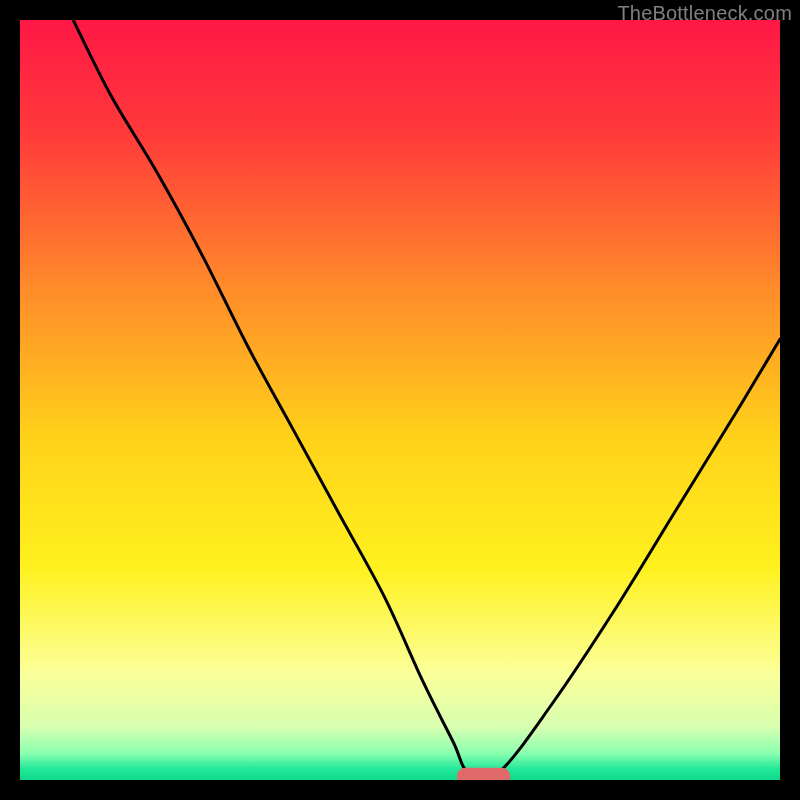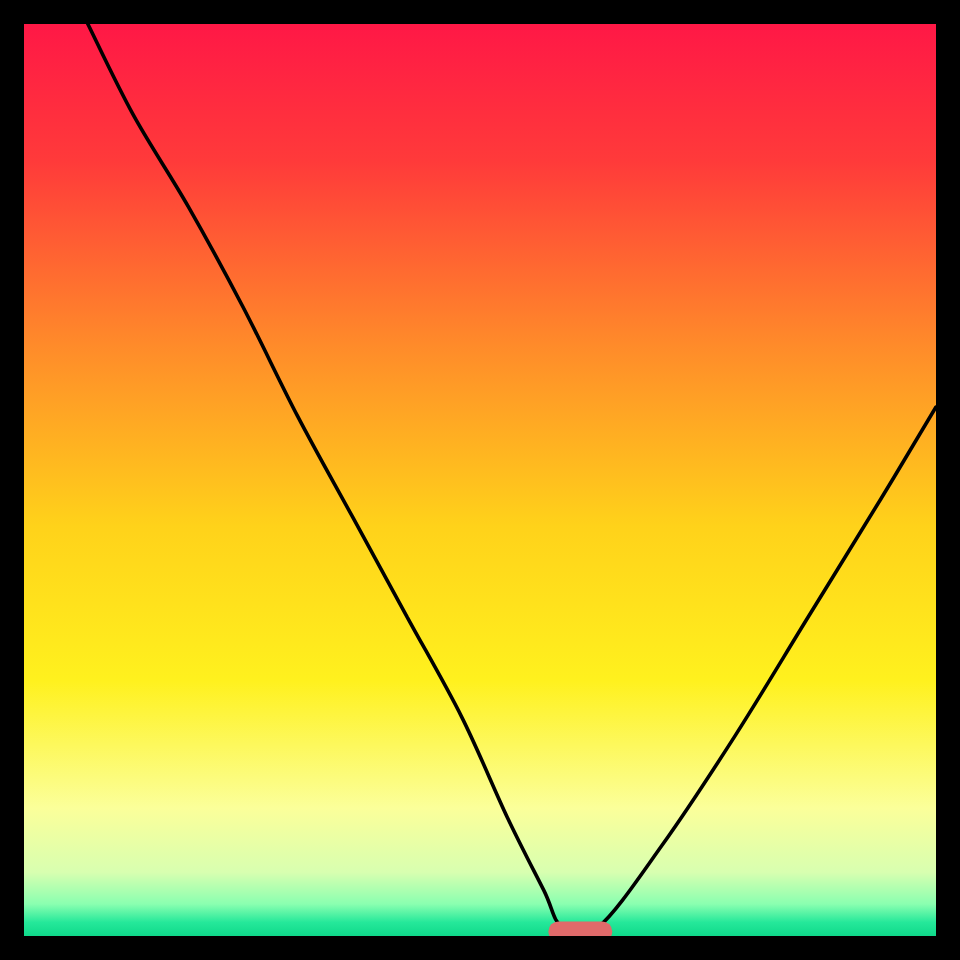--- a/index.html
+++ b/index.html
@@ -34,20 +34,21 @@
   }
   svg {
     display: block;
   }
 </style>
 </head>
 <body>
 
 <div class="frame">
 
+  <div class="watermark">TheBottleneck.com</div>
 
   <div class="plot-area">
     <svg id="chart-svg" width="760" height="760" viewBox="0 0 760 760">
       <defs>
         <linearGradient id="bg-grad" x1="0" y1="0" x2="0" y2="1">
             <stop offset="0%" stop-color="#ff1846"></stop>
             <stop offset="15%" stop-color="#ff3a3a"></stop>
             <stop offset="35%" stop-color="#ff8a2a"></stop>
             <stop offset="55.00000000000001%" stop-color="#ffd21a"></stop>
             <stop offset="72%" stop-color="#fff11e"></stop>

